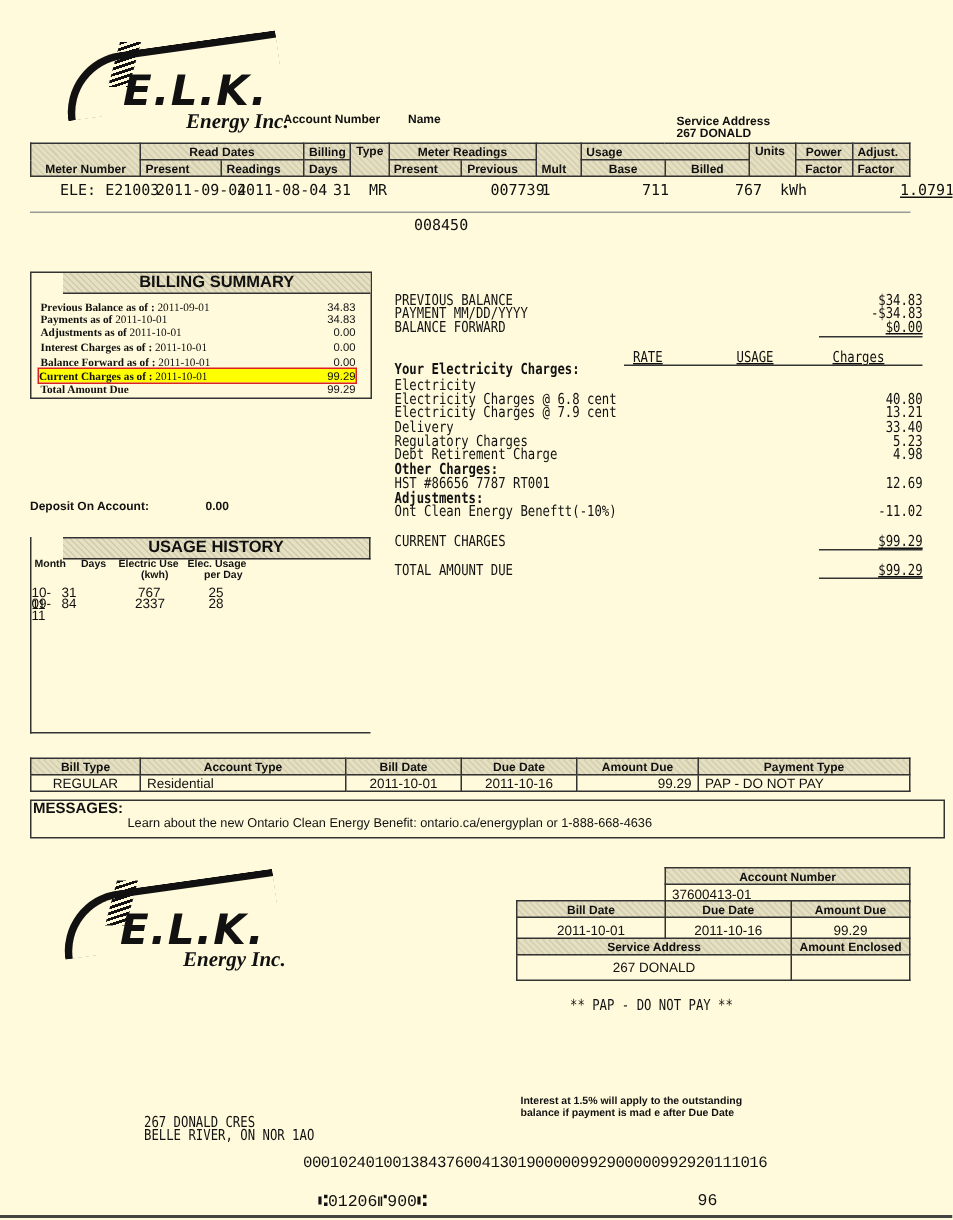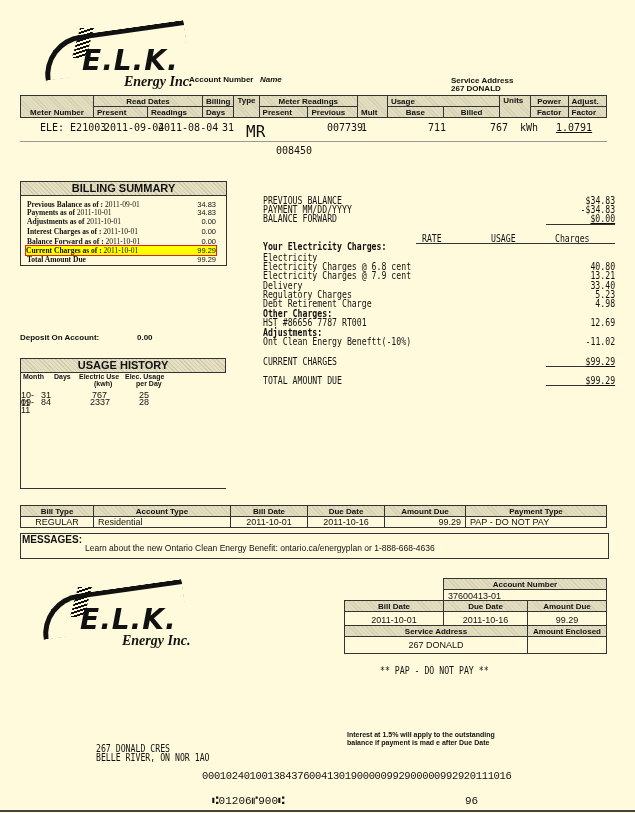--- a/index.html
+++ b/index.html
@@ -36,21 +36,21 @@
     position:absolute; left:82px; top:50px; font-family:"Liberation Serif", serif;
     font-weight:bold; font-style:italic; font-size:14px; color:#111;
   }
   
   table { border-collapse:collapse; }
   .meter-tbl { position:absolute; left:20px; top:95px; width:587px; font-size:8px; }
   .meter-tbl th { border:1px solid #333; padding:0 3px; font-weight:bold; text-align:left; height:10px; }
   .meter-tbl th.c { text-align:center; }
   .rule { position:absolute; height:1px; background:#555; }
   
-  .box { position:absolute; border:1px solid #333; }
+  .box { position:absolute; border:1px solid #333;padding-left:21px; }
   .box-title { font-weight:bold; text-align:center; font-size:11px; border-bottom:1px solid #333; height:13px; line-height:13px; }
   .bs-row { position:absolute; left:6px; right:10px; font-size:7.5px; height:9px; line-height:9px; }
   .bs-row .lbl { position:absolute; left:0;font-family:Liberation Serif, serif; }
   .bs-row .val { position:absolute; right:0; }
   .bs-row.hl { background:#ffff00; outline:1px solid #d22; left:5px; right:10px; }
   
   .chg { position:absolute; font-family:"DejaVu Sans Mono", monospace; font-size:10px; line-height:9px; transform:scaleX(0.82); transform-origin:left top; white-space:nowrap; }
   .chg-r { position:absolute; font-family:"DejaVu Sans Mono", monospace; font-size:10px; line-height:9px; transform:scaleX(0.82); transform-origin:right top; white-space:nowrap; text-align:right; }
   .u { text-decoration:underline; }
   
@@ -62,21 +62,21 @@
 <body>
 
 <div class="logo" style="left:42px;top:24px;">
   <div class="swoosh"></div>
   <div class="feather"></div>
   <div class="elk">E.L.K.</div>
   <div class="inc">Energy Inc.</div>
 </div>
 
 <div class="abs b" style="left:189px;top:75px;font-size:8px;">Account Number</div>
-<div class="abs b" style="left:260px;top:75px;font-size:8px;font-style:italic;">Name</div>
+<div class="abs b" style="left:272px;top:75px;font-size:8px;">Name</div>
 <div class="abs b" style="left:451px;top:76px;font-size:8px;">Service Address</div>
 <div class="abs b" style="left:451px;top:84px;font-size:8px;">267 DONALD</div>
 
 <table class="meter-tbl">
   <tbody>
       <tr>
     <th class="hatch" rowspan="2" style="width:72px;vertical-align:bottom;text-align:center;">Meter Number</th>
     <th class="hatch c" colspan="2">Read Dates</th>
     <th class="hatch" style="width:24px;">Billing</th>
     <th class="hatch" rowspan="2" style="width:16px;vertical-align:top;">Type</th>
@@ -99,28 +99,28 @@
     <th class="hatch">Factor</th>
   </tr>
 </tbody>
   </table>
 
 <div>
   <span class="abs narrow" style="left:40px;top:122px;font-size:10px;">ELE: E21003</span>
   <span class="abs narrow" style="left:104px;top:122px;font-size:10px;">2011-09-04</span>
   <span class="abs narrow" style="left:158px;top:122px;font-size:10px;">2011-08-04</span>
   <span class="abs narrow" style="left:222px;top:122px;font-size:10px;">31</span>
-  <span class="abs narrow" style="left:246px;top:122px;font-size:16px;">MR</span>
+  <span class="abs narrow" style="left:246px;top:122px;font-size:10px;">MR</span>
   <span class="abs narrow" style="left:276px;top:122px;font-size:10px;margin-top:23px;">008450</span>
   <span class="abs narrow" style="left:327px;top:122px;font-size:10px;">007739</span>
   <span class="abs narrow" style="left:361px;top:122px;font-size:10px;">1</span>
   <span class="abs narrow" style="left:428px;top:122px;font-size:10px;">711</span>
   <span class="abs narrow" style="left:490px;top:122px;font-size:10px;">767</span>
   <span class="abs narrow" style="left:520px;top:122px;font-size:10px;">kWh</span>
-  <span class="abs narrow" style="left:556px;top:122px;font-size:10px;text-decoration:underline;">1.0791</span>
+  <span class="abs narrow" style="left:600px;top:122px;font-size:10px;text-decoration:underline;">1.0791</span>
 </div>
 <div class="rule" style="left:20px;top:141px;width:587px;background:#999;"></div>
 
 <div class="box" style="left:20px;top:181px;width:205px;height:83px;">
   <div class="box-title hatch">BILLING SUMMARY</div>
   <div class="bs-row" style="top:18px;">
       <span class="lbl"><b>Previous Balance as of :</b> <span>2011-09-01</span></span>
       <span class="val">34.83</span>
     </div>
   <div class="bs-row" style="top:26px;">

